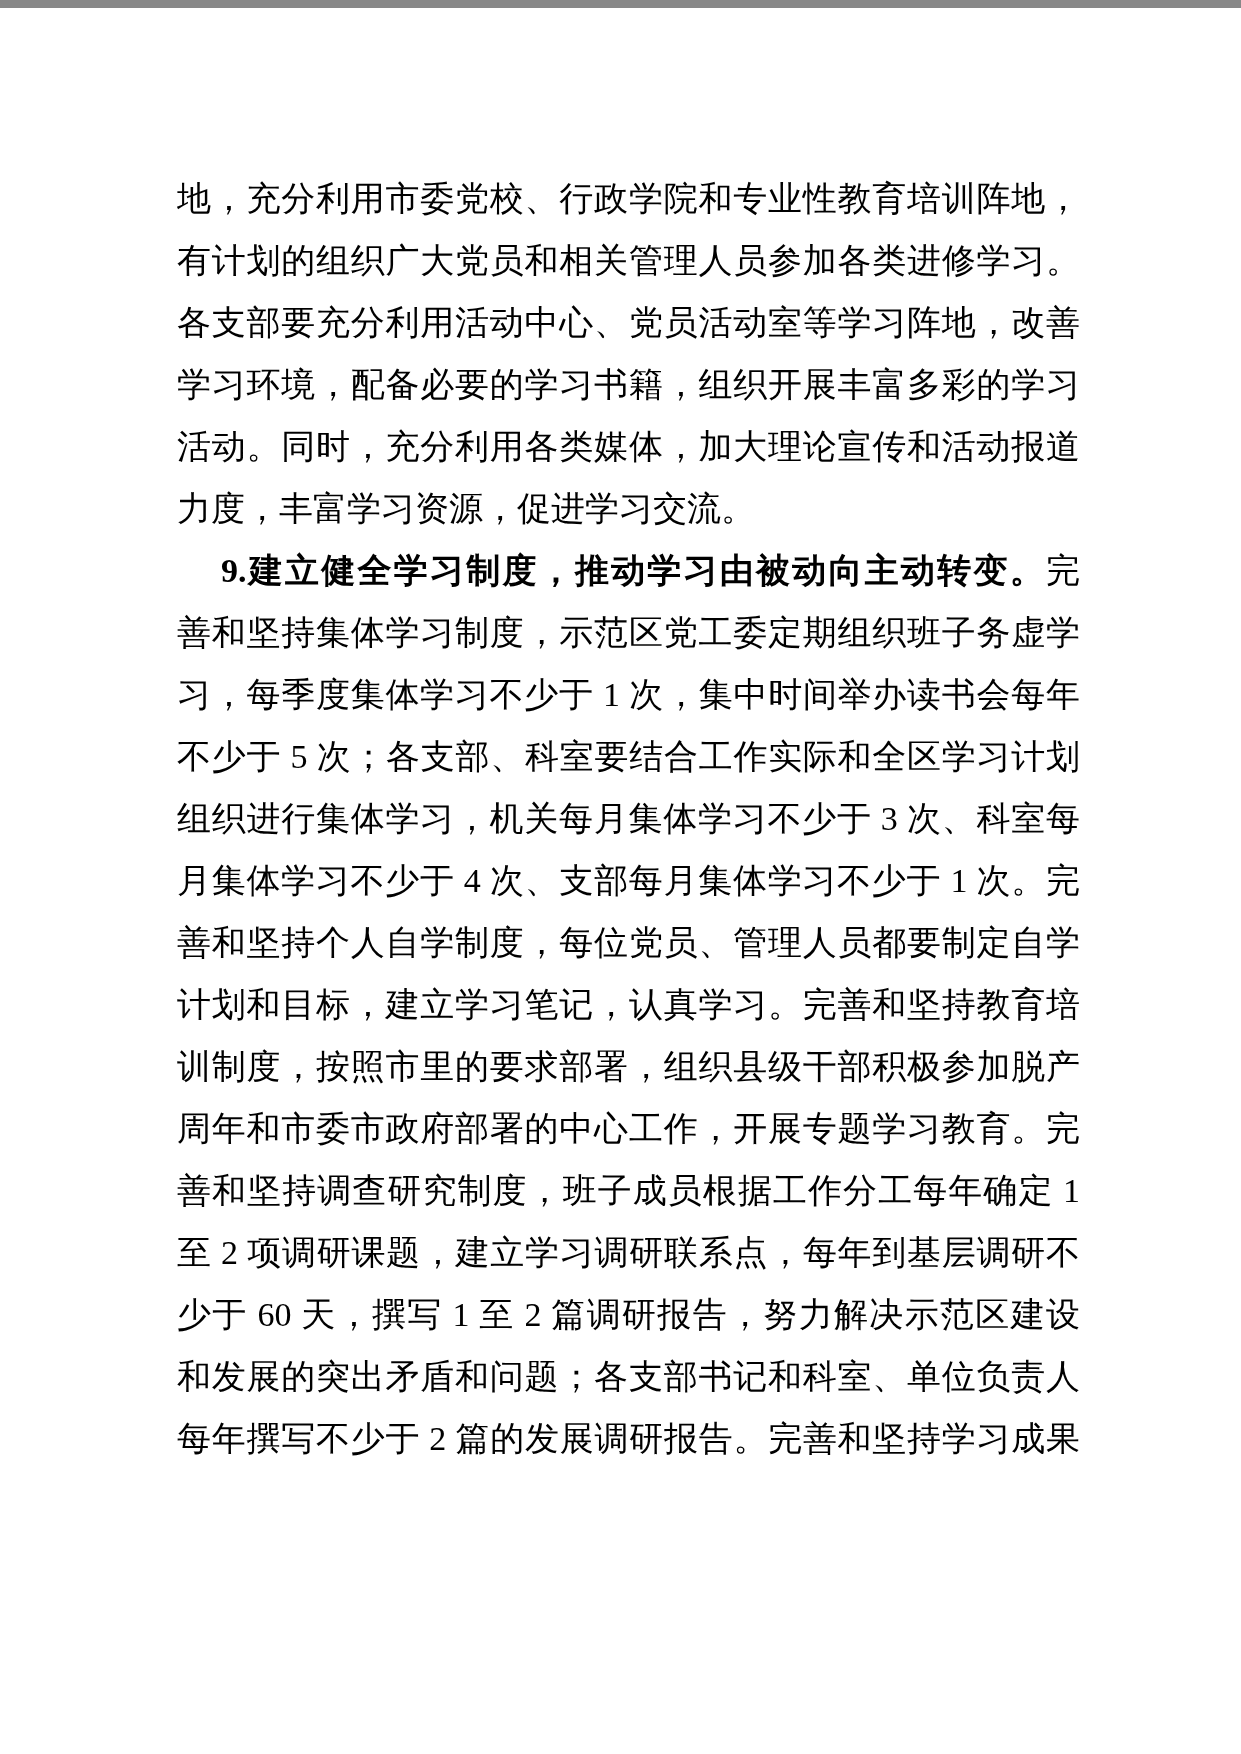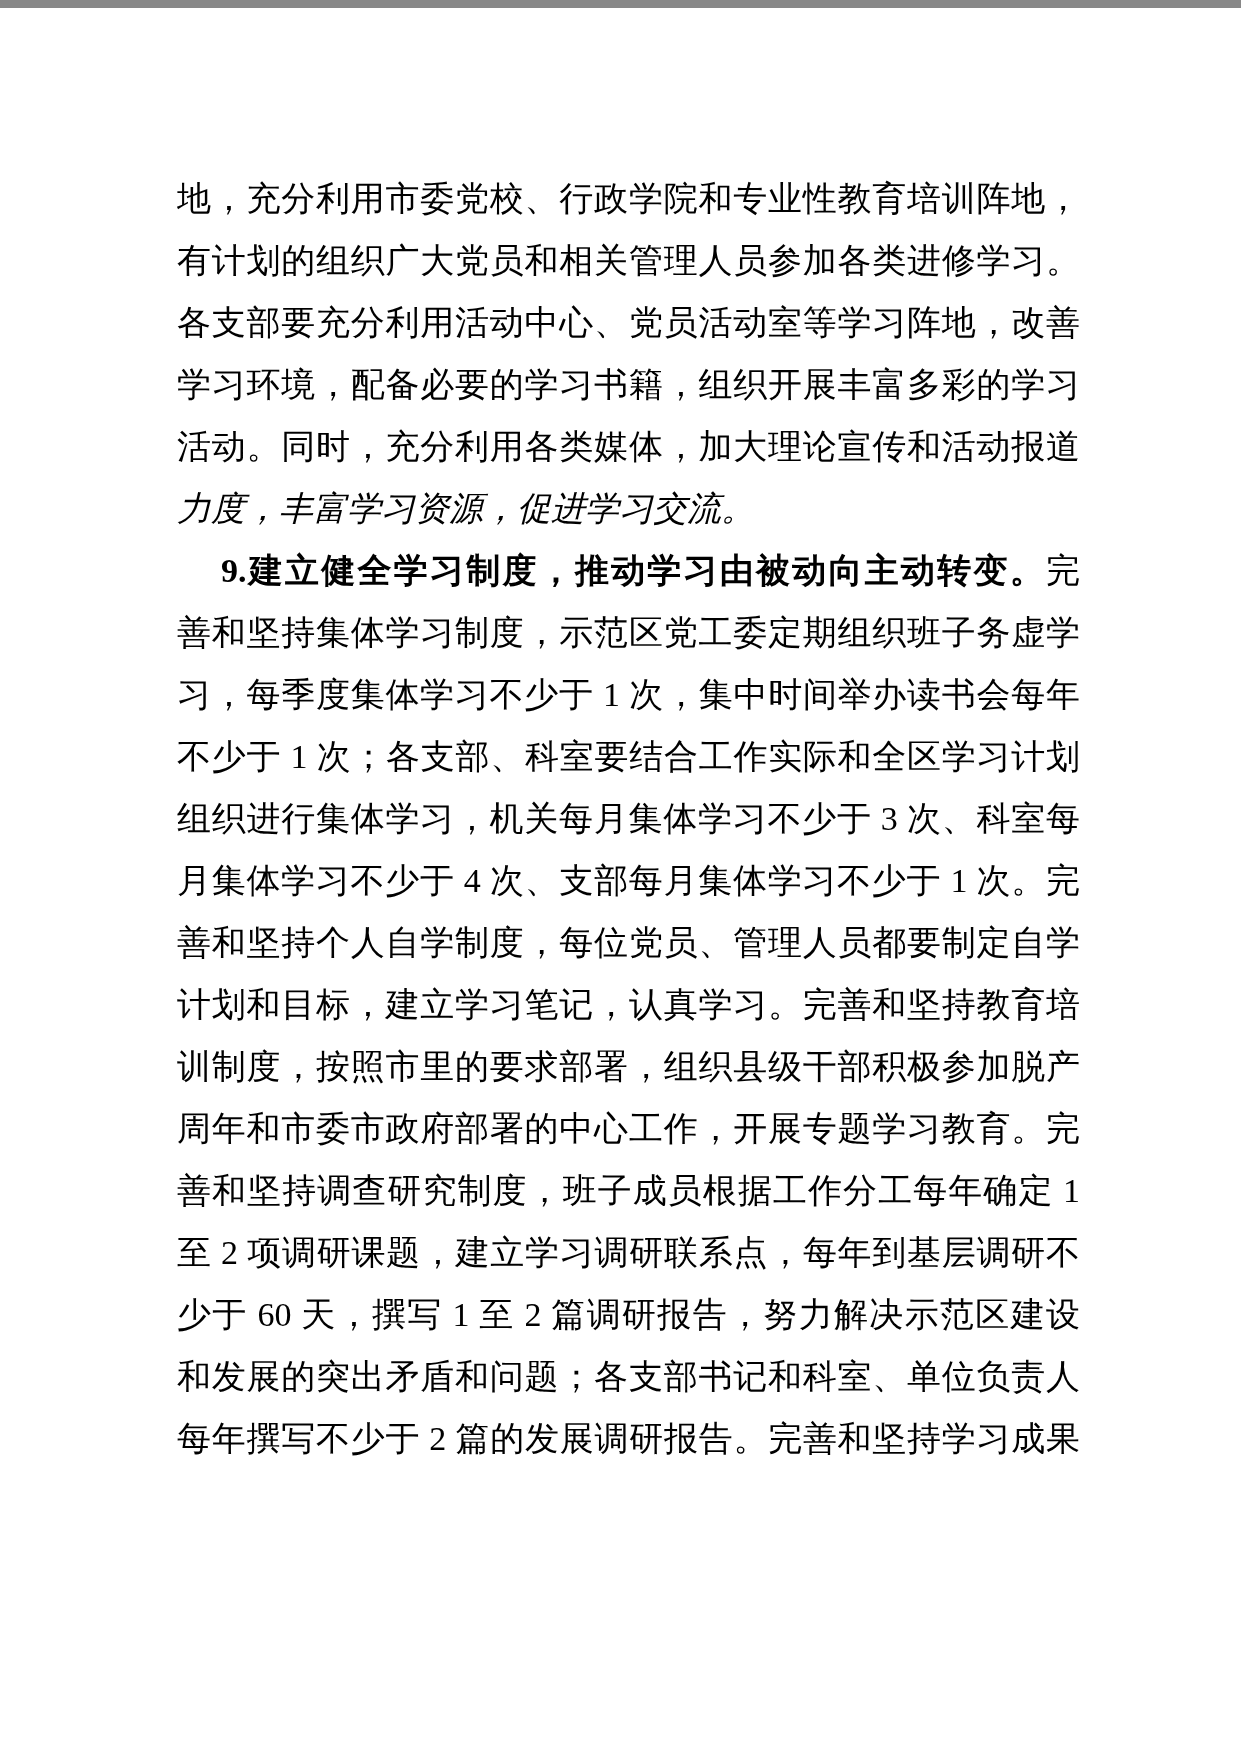--- a/index.html
+++ b/index.html
@@ -29,21 +29,20 @@
   .line {
     height: 62px;
     text-align: justify;
     text-align-last: justify;
     white-space: normal;
     overflow: hidden;
   }
   .line.no-justify {
     text-align: center;
     text-align-last: left;
-    font-style: italic;
   }
   .line.indent {
     padding-left: 44px;
   }
   .seg { font-weight: normal; }
   .seg.bold { font-weight: bold; }
 </style>
 </head>
 <body>
 
@@ -51,21 +50,21 @@
   <div class="text-block" id="doc-body">
       <div class="line"><span class="seg">地，充分利用市委党校、行政学院和专业性教育培训阵地，</span></div>
       <div class="line"><span class="seg">有计划的组织广大党员和相关管理人员参加各类进修学习。</span></div>
       <div class="line"><span class="seg">各支部要充分利用活动中心、党员活动室等学习阵地，改善</span></div>
       <div class="line"><span class="seg">学习环境，配备必要的学习书籍，组织开展丰富多彩的学习</span></div>
       <div class="line"><span class="seg">活动。同时，充分利用各类媒体，加大理论宣传和活动报道</span></div>
       <div class="line no-justify"><span class="seg">力度，丰富学习资源，促进学习交流。</span></div>
       <div class="line indent"><span class="seg bold">9.建立健全学习制度，推动学习由被动向主动转变。</span><span class="seg">完</span></div>
       <div class="line"><span class="seg">善和坚持集体学习制度，示范区党工委定期组织班子务虚学</span></div>
       <div class="line"><span class="seg">习，每季度集体学习不少于 1 次，集中时间举办读书会每年</span></div>
-      <div class="line"><span class="seg">不少于 1 次；各支部、科室要结合工作实际和全区学习计划</span></div>
+      <div class="line"><span class="seg">不少于 5 次；各支部、科室要结合工作实际和全区学习计划</span></div>
       <div class="line"><span class="seg">组织进行集体学习，机关每月集体学习不少于 3 次、科室每</span></div>
       <div class="line"><span class="seg">月集体学习不少于 4 次、支部每月集体学习不少于 1 次。完</span></div>
       <div class="line"><span class="seg">善和坚持个人自学制度，每位党员、管理人员都要制定自学</span></div>
       <div class="line"><span class="seg">计划和目标，建立学习笔记，认真学习。完善和坚持教育培</span></div>
       <div class="line"><span class="seg">训制度，按照市里的要求部署，组织县级干部积极参加脱产</span></div>
       <div class="line"><span class="seg">周年和市委市政府部署的中心工作，开展专题学习教育。完</span></div>
       <div class="line"><span class="seg">善和坚持调查研究制度，班子成员根据工作分工每年确定 1</span></div>
       <div class="line"><span class="seg">至 2 项调研课题，建立学习调研联系点，每年到基层调研不</span></div>
       <div class="line"><span class="seg">少于 60 天，撰写 1 至 2 篇调研报告，努力解决示范区建设</span></div>
       <div class="line"><span class="seg">和发展的突出矛盾和问题；各支部书记和科室、单位负责人</span></div>

